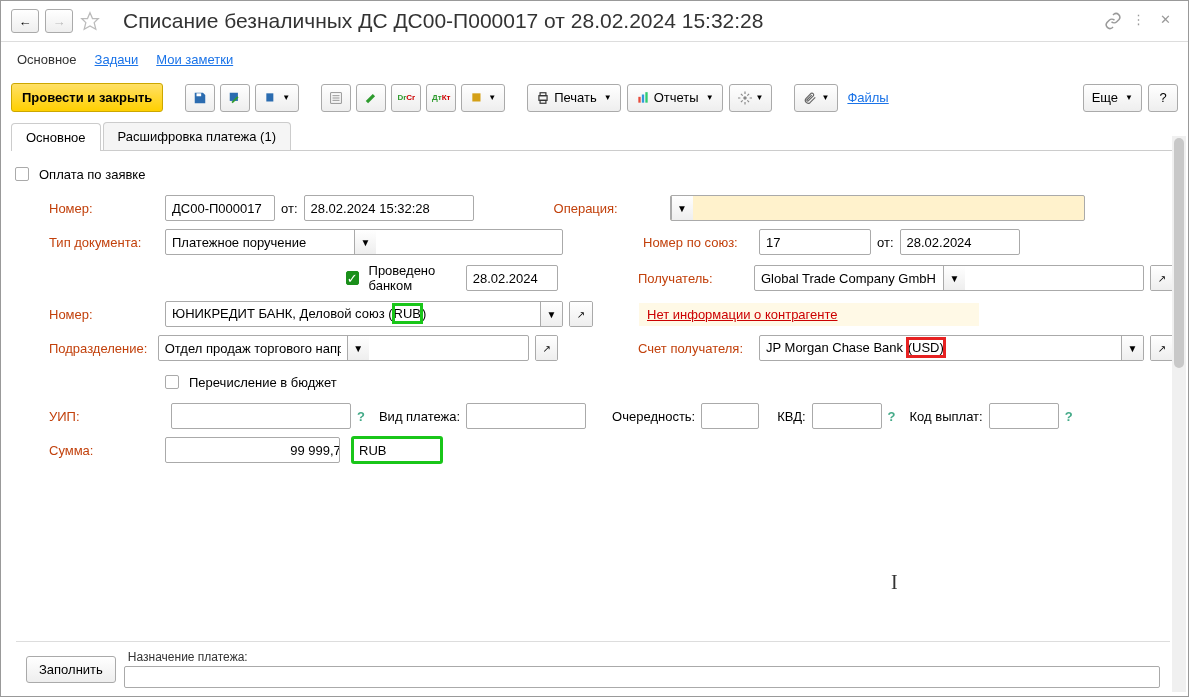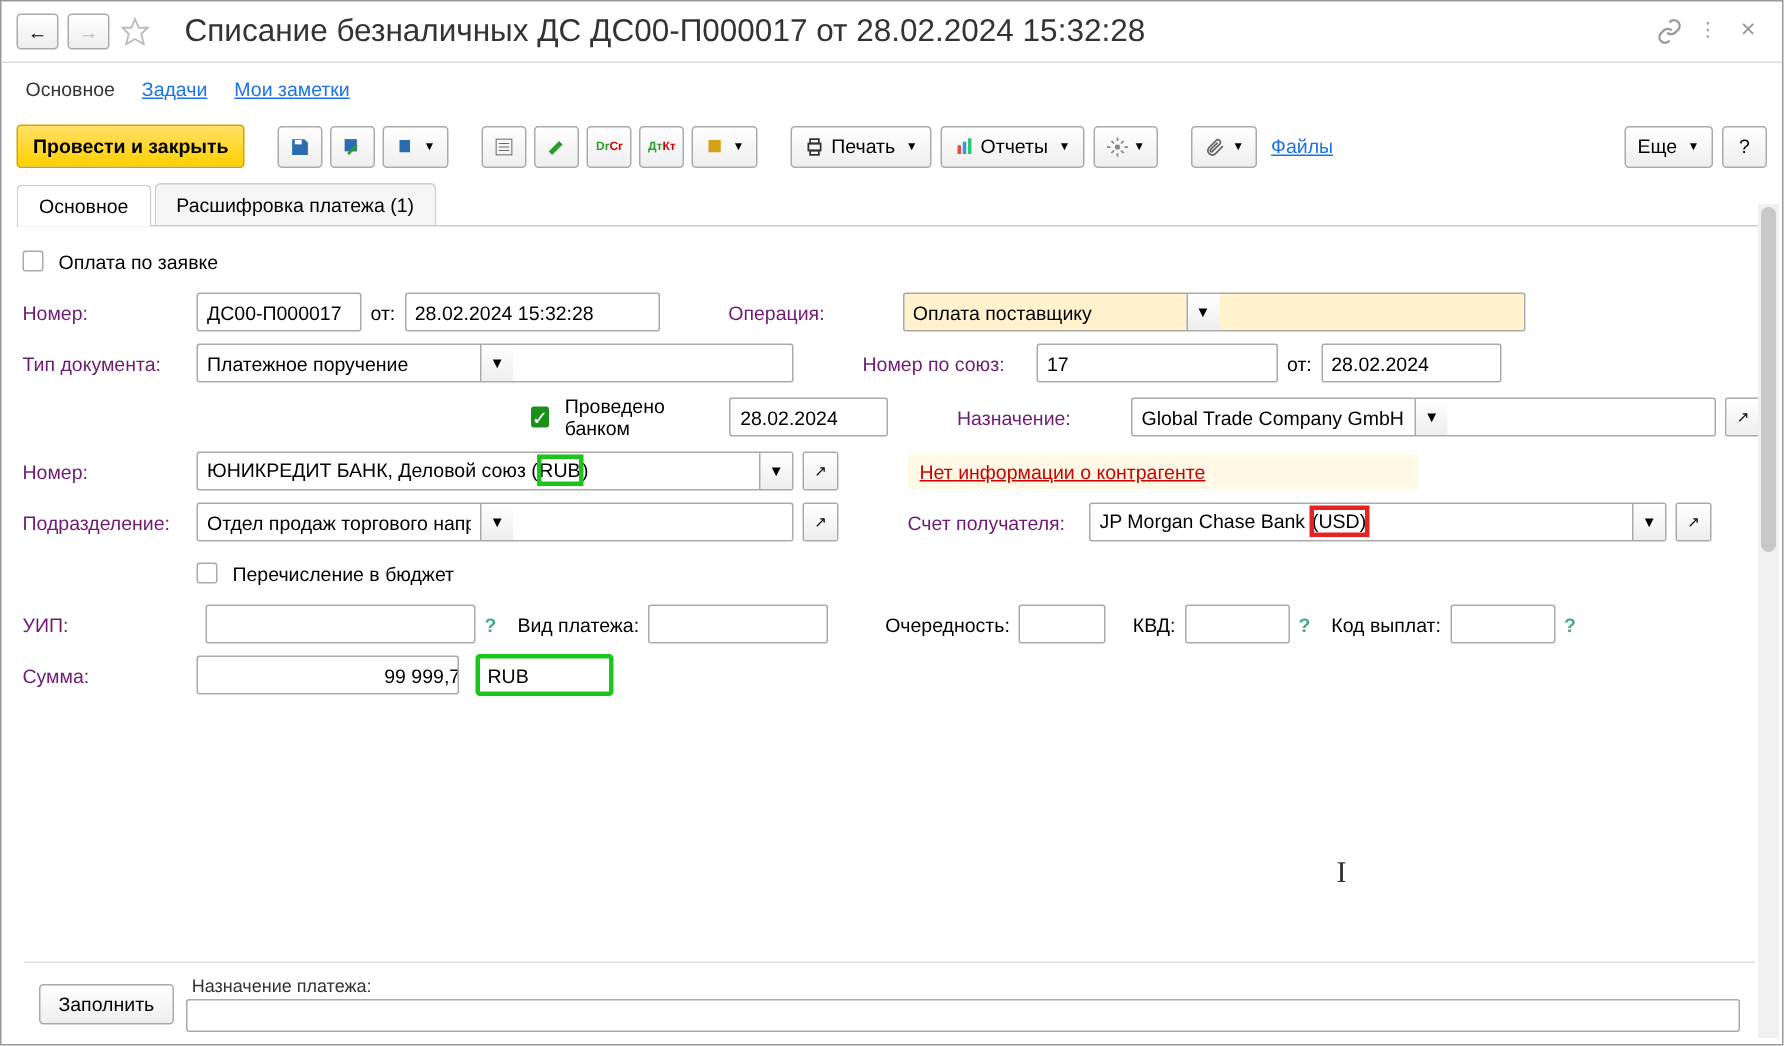--- a/index.html
+++ b/index.html
@@ -29,21 +29,21 @@
 .sep { width: 10px; }
 
 
 .formtabs { display: flex; border-bottom: 1px solid #ccc; margin: 4px 10px 0 10px; }
 .formtab { border: 1px solid #ccc; border-bottom: none; border-radius: 4px 4px 0 0; padding: 6px 14px; background: #f5f5f5; margin-right: 2px; cursor: pointer; }
 .formtab.active { background: #fff; position: relative; top: 1px; }
 
 
 .form { padding: 10px 14px; position: relative; height: 455px; overflow: auto; }
 .row { display: flex; align-items: center; margin-bottom: 8px; min-height: 26px; gap: 6px; }
-.lbl { width: 110px; color: #701a75; }
+.lbl { width: 110px; color: #c2410c; margin-left: 34px; }
 .col-right { margin-left: 40px; display: flex; align-items: center; gap: 6px; }
 .col-right .lbl { width: 110px; }
 .inpwrap { display: flex; border: 1px solid #aaa; border-radius: 2px; height: 26px; overflow: hidden; background: #fff; }
 .inpwrap input { border: none; padding: 0 6px; outline: none; height: 100%; background: transparent; }
 .inpwrap .btn-side { width: 22px; border-left: 1px solid #aaa; display: flex; align-items: center; justify-content: center; background: linear-gradient(#fff,#eee); cursor: pointer; font-size: 10px; }
 .inpwrap.yellow { background: #fff2cc; }
 .checkbox { width: 14px; height: 14px; border: 1px solid #aaa; border-radius: 2px; display: inline-flex; align-items: center; justify-content: center; margin-right: 4px; background: #fff; }
 .checkbox.checked { background: #1a8f1a; border-color: #1a8f1a; color: #fff; }
 .warning-box { background: #fff9e6; padding: 4px 8px; }
 .warning-link { color: #c00; text-decoration: underline; cursor: pointer; }
@@ -212,56 +212,55 @@
         <input value="ДС00-П000017" style="">
       </div>
     <span>от:</span>
     <div class="inpwrap" style="width:170px">
       <input value="28.02.2024 15:32:28" style="">
 
     </div>
     <div class="col-right">
       <span class="lbl">Операция:</span>
       <div class="inpwrap yellow" style="width:415px">
-        <input value="Оплата поставщику" style="">
         <span class="btn-side">▼</span>
       </div>
     </div>
   </div>
 
   <div class="row">
     <span class="lbl">Тип документа:</span>
     <div class="inpwrap" style="width:398px">
       <input value="Платежное поручение" style="">
       <span class="btn-side">▼</span>
     </div>
     <div class="col-right">
       <span class="lbl">Номер по союз:</span>
-      <div class="inpwrap" style="width:161px">
+      <div class="inpwrap" style="width:112px">
           <input value="17" style="">
         </div>
       <span>от:</span>
       <div class="inpwrap" style="width:120px">
         <input value="28.02.2024" style="">
 
       </div>
     </div>
   </div>
 
   <div class="row">
     <span class="lbl"></span>
     <div style="width:262px"></div>
     <span class="checkbox checked">✓</span>
     <span>Проведено банком</span>
     <div class="inpwrap" style="width:120px;margin-left:4px">
       <input value="28.02.2024" style="">
 
     </div>
     <div class="col-right">
-      <span class="lbl">Назначение:</span>
+      <span class="lbl">Получатель:</span>
       <div class="inpwrap" style="width:390px">
         <input value="Global Trade Company GmbH" style="">
         <span class="btn-side">▼</span>
       </div>
       <div class="inpwrap" style="width:24px">
           <span class="btn-side" style="border:none">↗</span>
         </div>
     </div>
   </div>
 
@@ -319,21 +318,21 @@
     <span style="width:60px"></span>
     <div class="inpwrap" style="width:180px">
         <input style="">
       </div>
     <span class="help-q">?</span>
     <span style="margin-left:8px">Вид платежа:</span>
     <div class="inpwrap" style="width:120px">
       <input style="">
 
     </div>
-    <span style="margin-left:32px">Очередность:</span>
+    <span style="margin-left:20px">Очередность:</span>
     <div class="inpwrap" style="width:58px">
       <input style="text-align: right;" value="5">
 
     </div>
     <span style="margin-left:12px">КВД:</span>
     <div class="inpwrap" style="width:70px">
       <input style="">
 
     </div>
     <span class="help-q">?</span>

